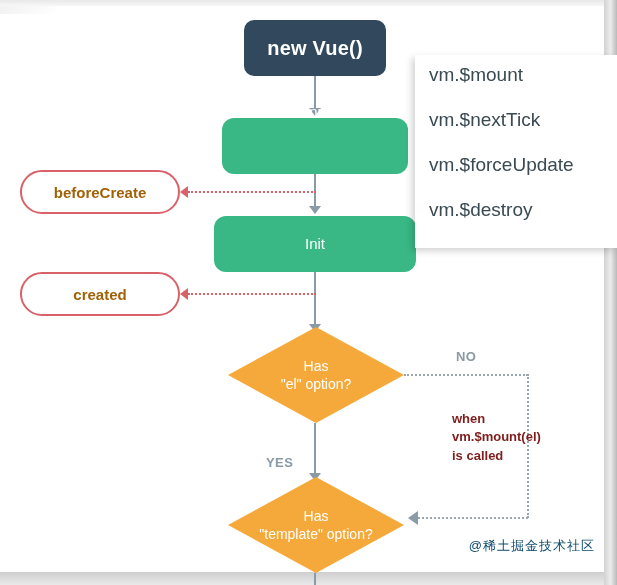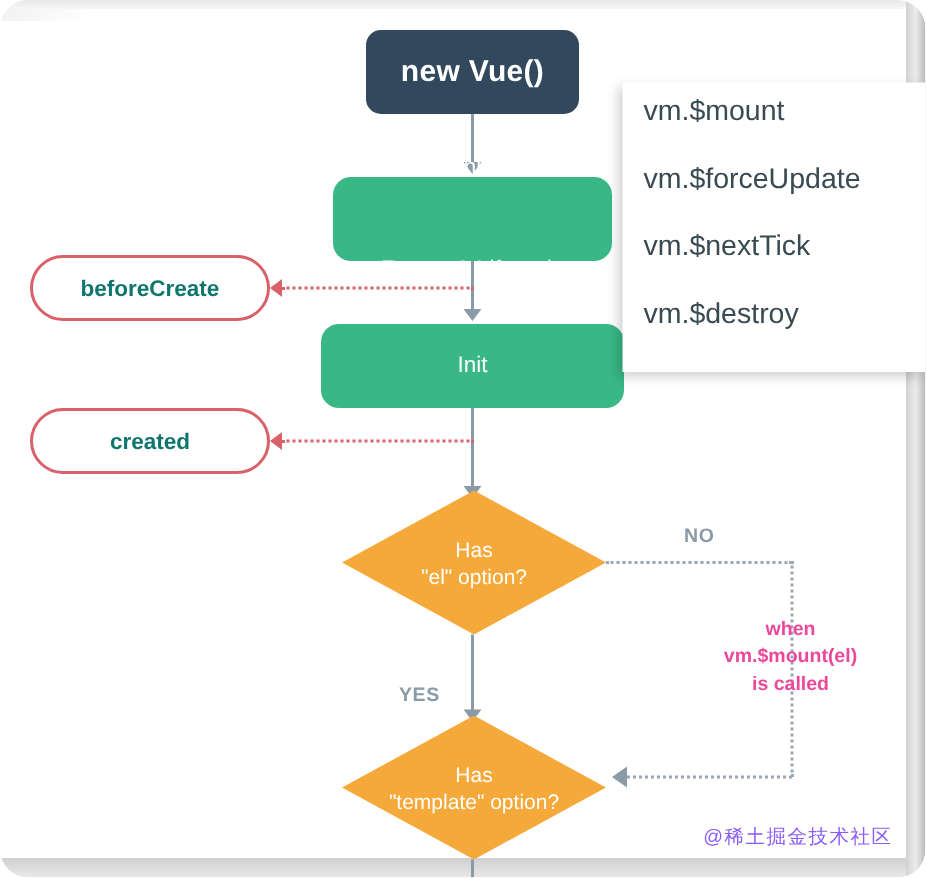--- a/index.html
+++ b/index.html
@@ -9,21 +9,20 @@
   }
   body {
     font-family: "Liberation Sans", sans-serif;
   }
   #canvas {
     position: relative;
     width: 617px;
     height: 585px;
     overflow: hidden;
     background: #ffffff;
-    border-radius: 19px;
   }
 
   
   .top-strip {
     position: absolute;
     left: 0; top: 0;
     width: 617px; height: 6px;
     background: linear-gradient(to bottom, #e8e8e8, #f7f7f7);
   }
   .bottom-strip {
@@ -71,21 +70,21 @@
     font-size: 15px;
     line-height: 1.32;
     font-weight: 400;
     gap: 48px;
   }
 
   .node-hook {
     background: #ffffff;
     border: 2px solid #d9616a;
     border-radius: 22px;
-    color: #0f766e;
+    color: #a16207;
     font-size: 15px;
     font-weight: bold;
   }
 
   .node-diamond {
     background: transparent;
   }
   .node-diamond .dia-shape {
     position: absolute;
     left: 0; top: 0;
@@ -146,25 +145,25 @@
   
   .edge-label {
     position: absolute;
     color: #8a9aa6;
     font-size: 13px;
     font-weight: bold;
     letter-spacing: 0.4px;
   }
   .note-block {
     position: absolute;
-    color: #ec4899;
+    color: #7f1d1d;
     font-size: 13px;
     font-weight: bold;
     line-height: 1.42;
-    text-align: center;
+    text-align: left;
   }
   .note-block div { white-space: nowrap; }
 
   
   .overlay-panel {
     position: absolute;
     left: 415px; top: 55px;
     width: 202px; height: 193px;
     background: #ffffff;
     box-shadow: -3px 3px 7px rgba(0,0,0,0.18);
@@ -176,22 +175,22 @@
     font-size: 19px;
     line-height: 1.0;
     margin-bottom: 26px;
     white-space: nowrap;
   }
 
   
   .watermark {
     position: absolute;
     right: 22px;
-    top: 549px;
-    color: #8b5cf6;
+    top: 537px;
+    color: #0c4a6e;
     font-size: 13px;
     letter-spacing: 1px;
     white-space: nowrap;
   }
 </style>
 </head>
 <body>
 
 <div id="canvas">
 
@@ -260,20 +259,20 @@
     <span class="dia-text">
       <span>Has</span><br>
       <span>"template" option?</span>
     </span>
   </div>
 
   <div class="vline" style="left:314px; top:573px; height:12px;"></div>
 
   <div class="overlay-panel">
     <div class="overlay-item">vm.$mount</div>
+    <div class="overlay-item">vm.$nextTick</div>
     <div class="overlay-item">vm.$forceUpdate</div>
-    <div class="overlay-item">vm.$nextTick</div>
     <div class="overlay-item">vm.$destroy</div>
   </div>
 
   <div class="watermark">@稀土掘金技术社区</div>
 
 </div>
 
 </body></html>

